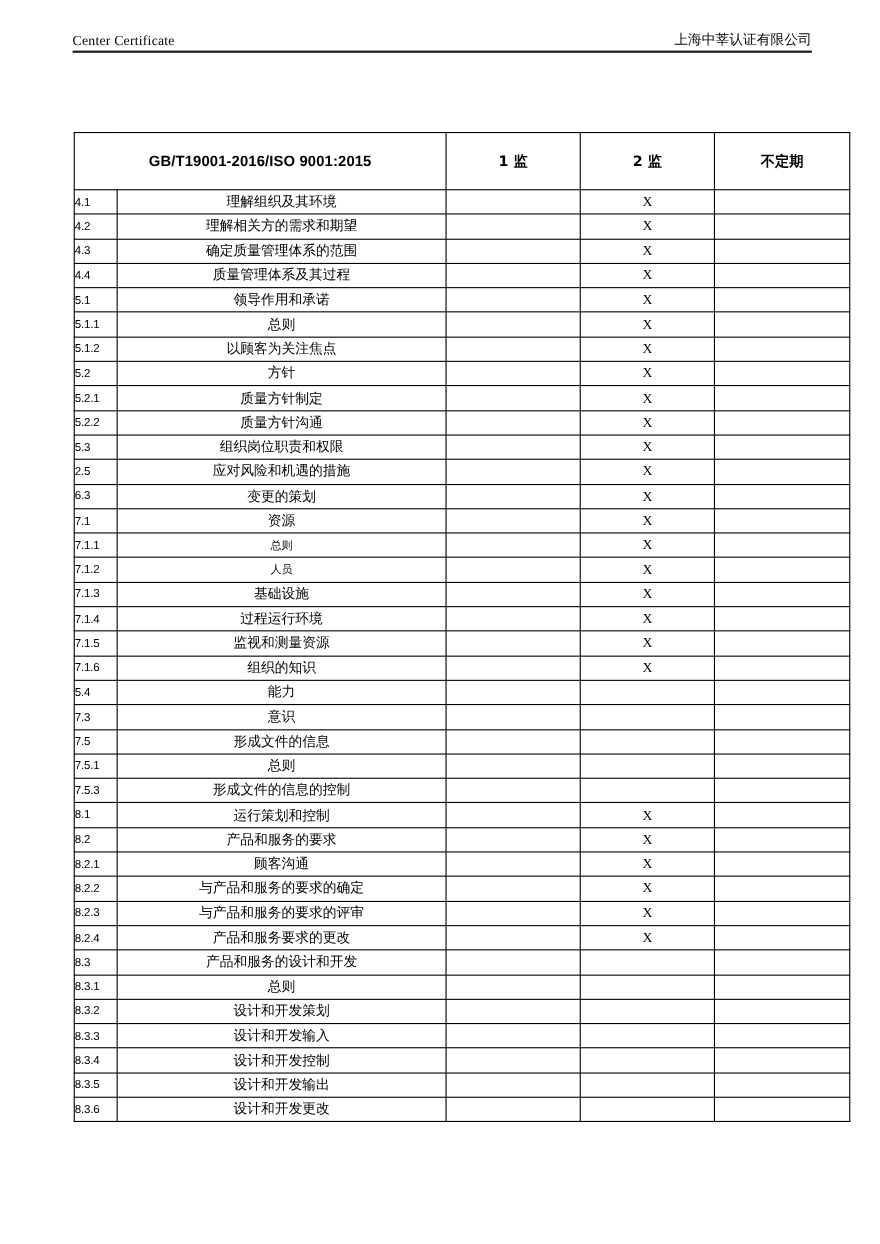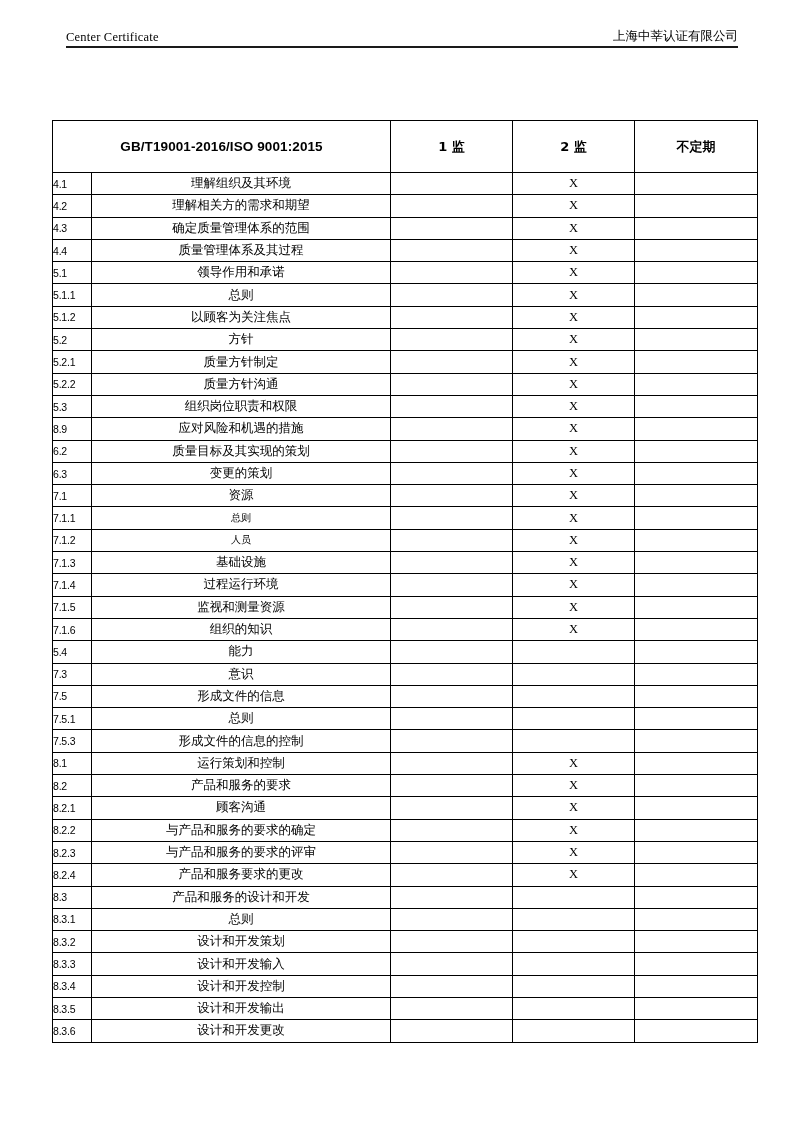--- a/index.html
+++ b/index.html
@@ -42,21 +42,21 @@
     font-family: Liberation Mono, monospace;
     font-size: 12.5px;
     line-height: 14px;
     padding-bottom: 2px;
     white-space: nowrap;
   }
 
   
   .audit-table {
     position: absolute;
-    left: 52px;
+    left: 67px;
     top: 120px;
     width: 705px;
     border-collapse: collapse;
     table-layout: fixed;
   }
   .audit-table td, .audit-table th {
     border: 1.3px solid #000000;
     padding: 0;
     margin: 0;
     vertical-align: middle;
@@ -206,29 +206,22 @@
         <td class="cell-mark"></td>
       </tr>
       <tr>
         <td class="cell-num">5.3</td>
         <td class="cell-title">组织岗位职责和权限</td>
         <td class="cell-mark"></td>
         <td class="cell-mark">X</td>
         <td class="cell-mark"></td>
       </tr>
       <tr>
-        <td class="cell-num">8.9</td>
+        <td class="cell-num">2.5</td>
         <td class="cell-title">应对风险和机遇的措施</td>
-        <td class="cell-mark"></td>
-        <td class="cell-mark">X</td>
-        <td class="cell-mark"></td>
-      </tr>
-      <tr>
-        <td class="cell-num">6.2</td>
-        <td class="cell-title">质量目标及其实现的策划</td>
         <td class="cell-mark"></td>
         <td class="cell-mark">X</td>
         <td class="cell-mark"></td>
       </tr>
       <tr>
         <td class="cell-num">6.3</td>
         <td class="cell-title">变更的策划</td>
         <td class="cell-mark"></td>
         <td class="cell-mark">X</td>
         <td class="cell-mark"></td>

